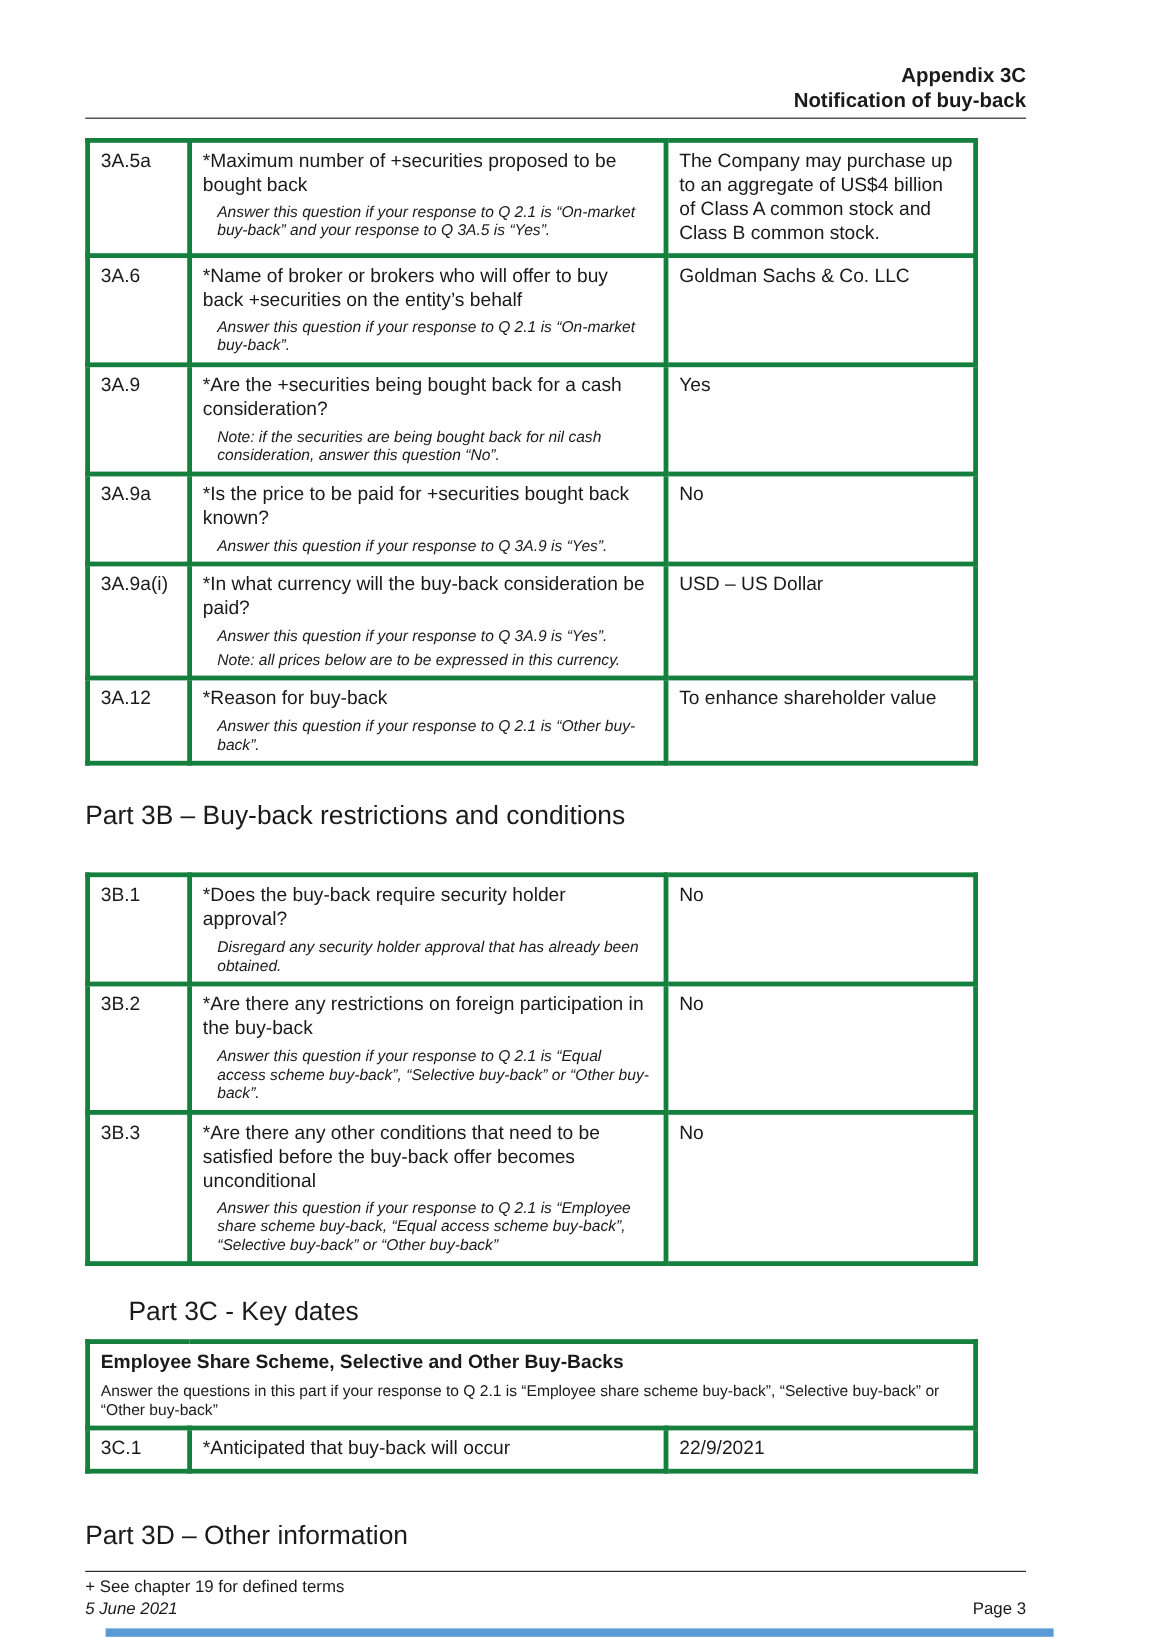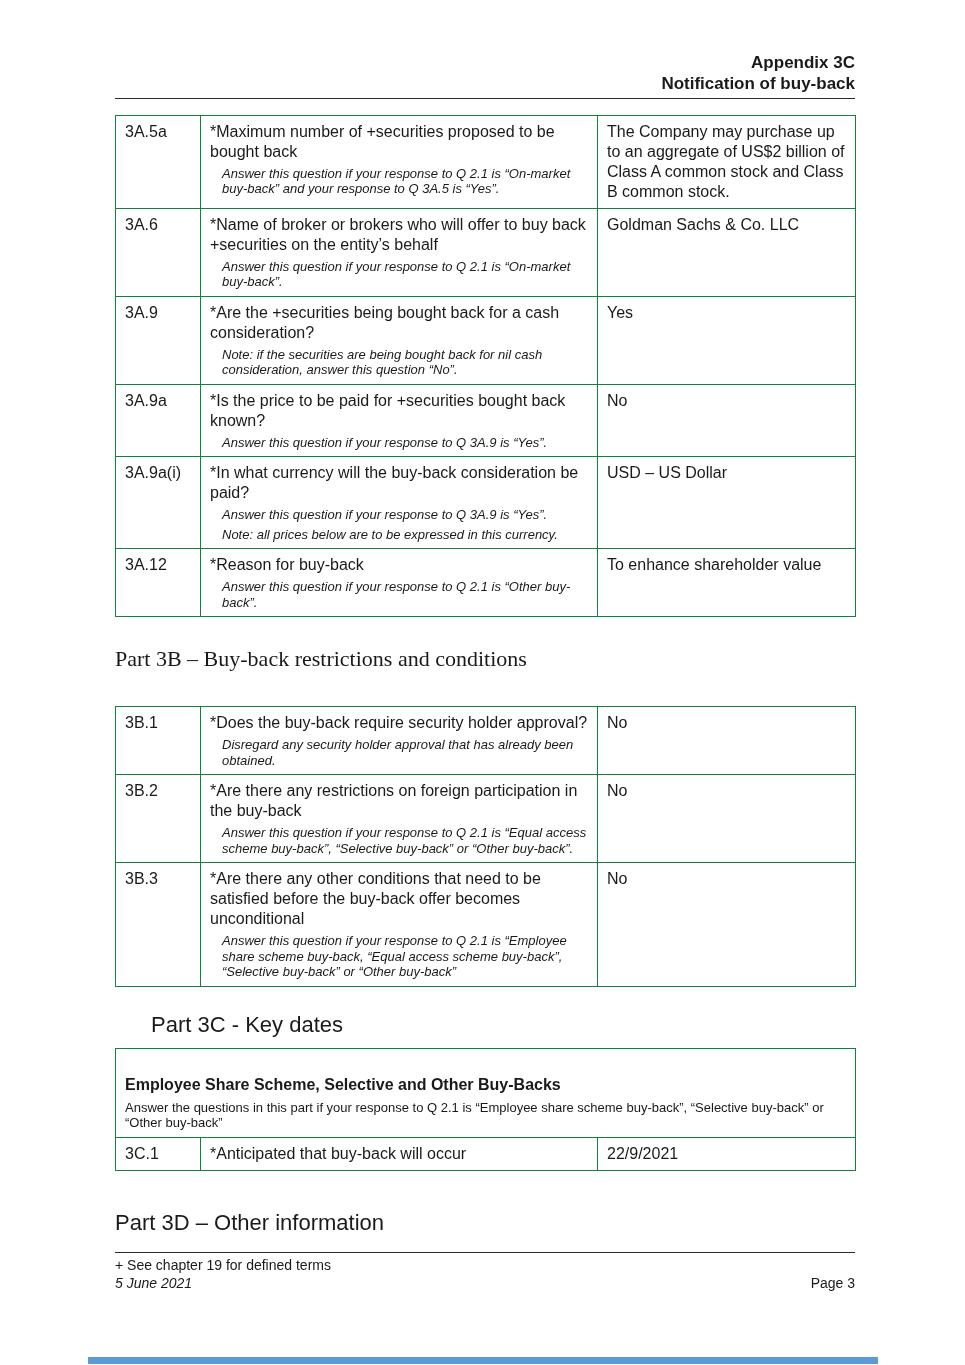--- a/index.html
+++ b/index.html
@@ -3,45 +3,45 @@
 <meta charset="utf-8">
 <style>
   * { margin: 0; padding: 0; box-sizing: border-box; }
   html, body { background: #ffffff; }
   body { font-family: "Liberation Sans", "DejaVu Sans", sans-serif; color: #1a1a1a; }
   .page {
     position: relative;
     width: 965px;
     height: 1365px;
     background: #ffffff;
-    padding: 52px 110px 0 115px;
+    padding: 52px 110px 0 71px;
     overflow: hidden;
   }
   .doc-header { text-align: right; font-weight: bold; font-size: 17px; line-height: 1.25; }
   .header-rule { border: none; border-top: 1.5px solid #2b2b2b; margin-top: 3px; }
 
   table.qa { border-collapse: collapse; width: 740px; table-layout: fixed; }
-  table.qa td { border: 1px solid #15803d; vertical-align: top; padding: 6px 9px 6px 9px; }
+  table.qa td { border: 4px solid #15803d; vertical-align: top; padding: 6px 9px 6px 9px; }
   col.c1 { width: 85px; }
   col.c2 { width: 397px; }
   col.c3 { width: 258px; }
 
   .q-id { font-size: 16px; line-height: 20px; }
   .q-text { font-size: 16px; line-height: 20px; }
   .q-note { font-size: 13px; line-height: 15.5px; font-style: italic; margin-top: 4px; margin-left: 12px; }
   .answer { font-size: 16px; line-height: 20px; }
 
   .t3a { margin-top: 16px; }
 
   h2.part-heading { font-size: 22px; font-weight: normal; line-height: 27px; }
-  .h-3b { margin-top: 28px; margin-bottom: 34px; font-family: Liberation Serif, serif; }
+  .h-3b { margin-top: 28px; margin-bottom: 34px; }
   .h-3c { margin-top: 24px; margin-bottom: 10px; margin-left: 36px; }
   .h-3d { margin-top: 38px; margin-bottom: 13px; }
 
-  .banner-title { font-size: 16px; font-weight: bold; line-height: 20px; margin-top: 20px; }
+  .banner-title { font-size: 16px; font-weight: bold; line-height: 20px; }
   .banner-note { font-size: 13px; line-height: 15.5px; margin-top: 5px; }
 
   .footer-rule { border: none; border-top: 1.5px solid #2b2b2b; margin-top: 16px; }
   .footer { display: flex; justify-content: space-between; align-items: flex-end; margin-top: 3px; }
   .footer-left { font-size: 14px; line-height: 18px; }
   .footer-date { font-style: italic; }
   .footer-page { font-size: 14px; line-height: 18px; }
 
   .bottom-accent-bar {
     position: absolute;
@@ -69,21 +69,21 @@
         <col class="c2">
         <col class="c3">
       </colgroup>
     <tbody>
       <tr>
         <td class="q-id">3A.5a</td>
         <td>
           <div class="q-text">*Maximum number of +securities proposed to be bought back</div>
           <div class="q-note">Answer this question if your response to Q 2.1 is “On-market buy-back” and your response to Q 3A.5 is “Yes”.</div>
         </td>
-        <td class="answer">The Company may purchase up to an aggregate of US$2 billion of Class A common stock and Class B common stock.</td>
+        <td class="answer">The Company may purchase up to an aggregate of US$4 billion of Class A common stock and Class B common stock.</td>
       </tr>
       <tr>
         <td class="q-id">3A.6</td>
         <td>
           <div class="q-text">*Name of broker or brokers who will offer to buy back +securities on the entity’s behalf</div>
           <div class="q-note">Answer this question if your response to Q 2.1 is “On-market buy-back”.</div>
         </td>
         <td class="answer">Goldman Sachs &amp; Co. LLC</td>
       </tr>
       <tr>

